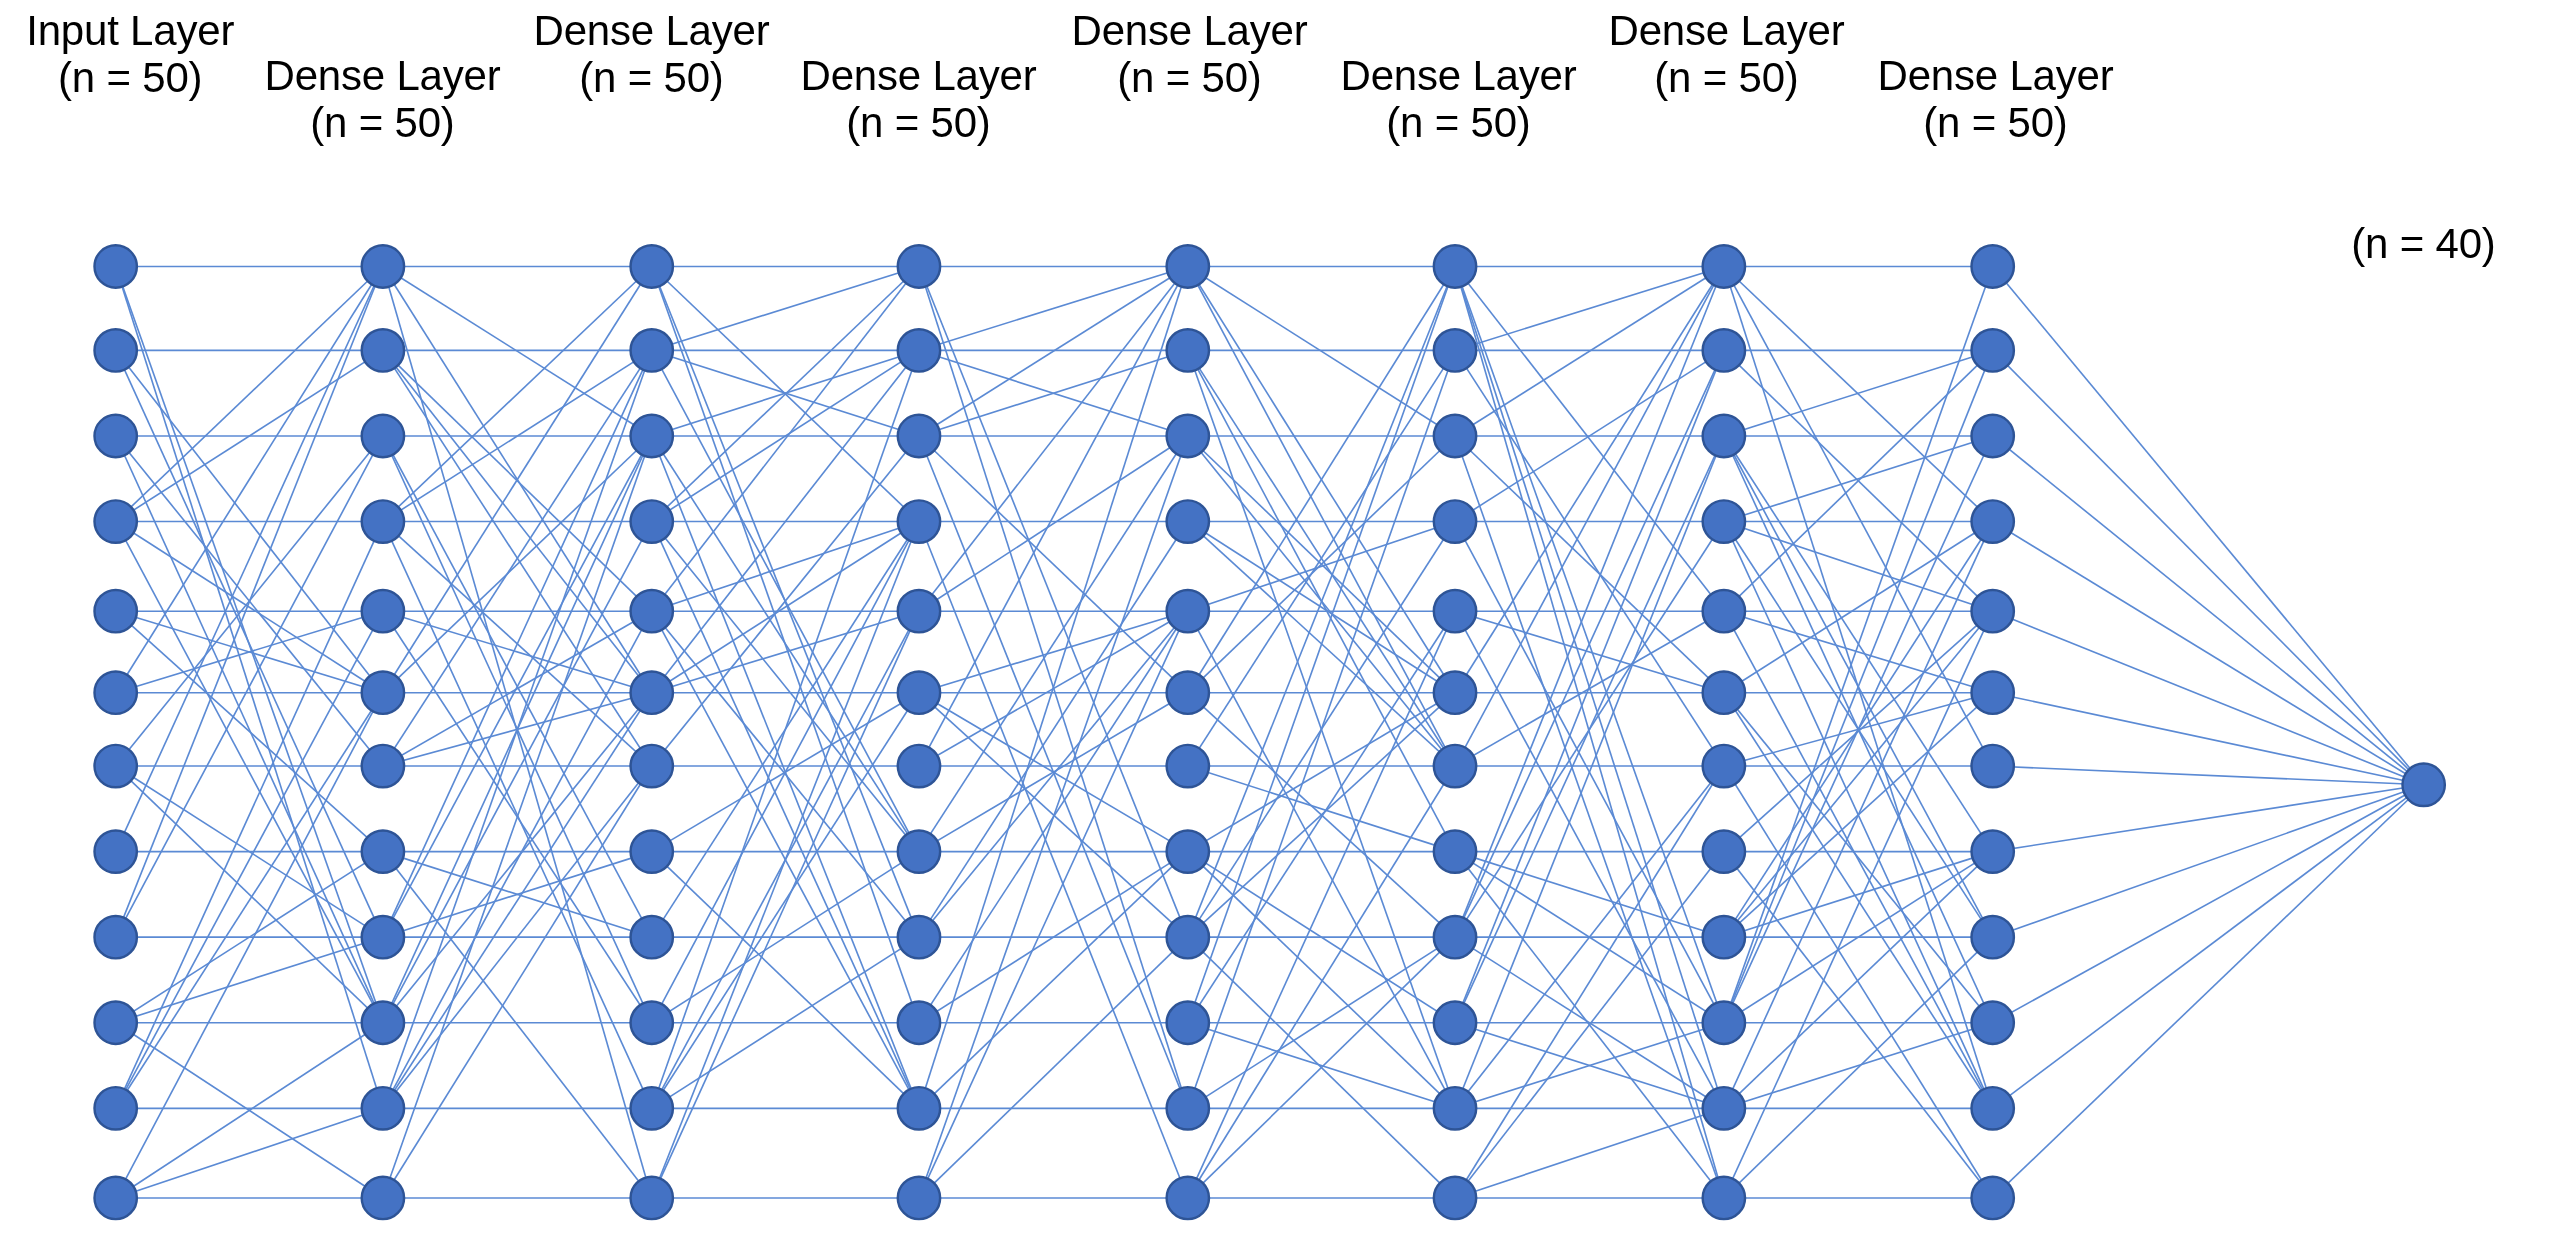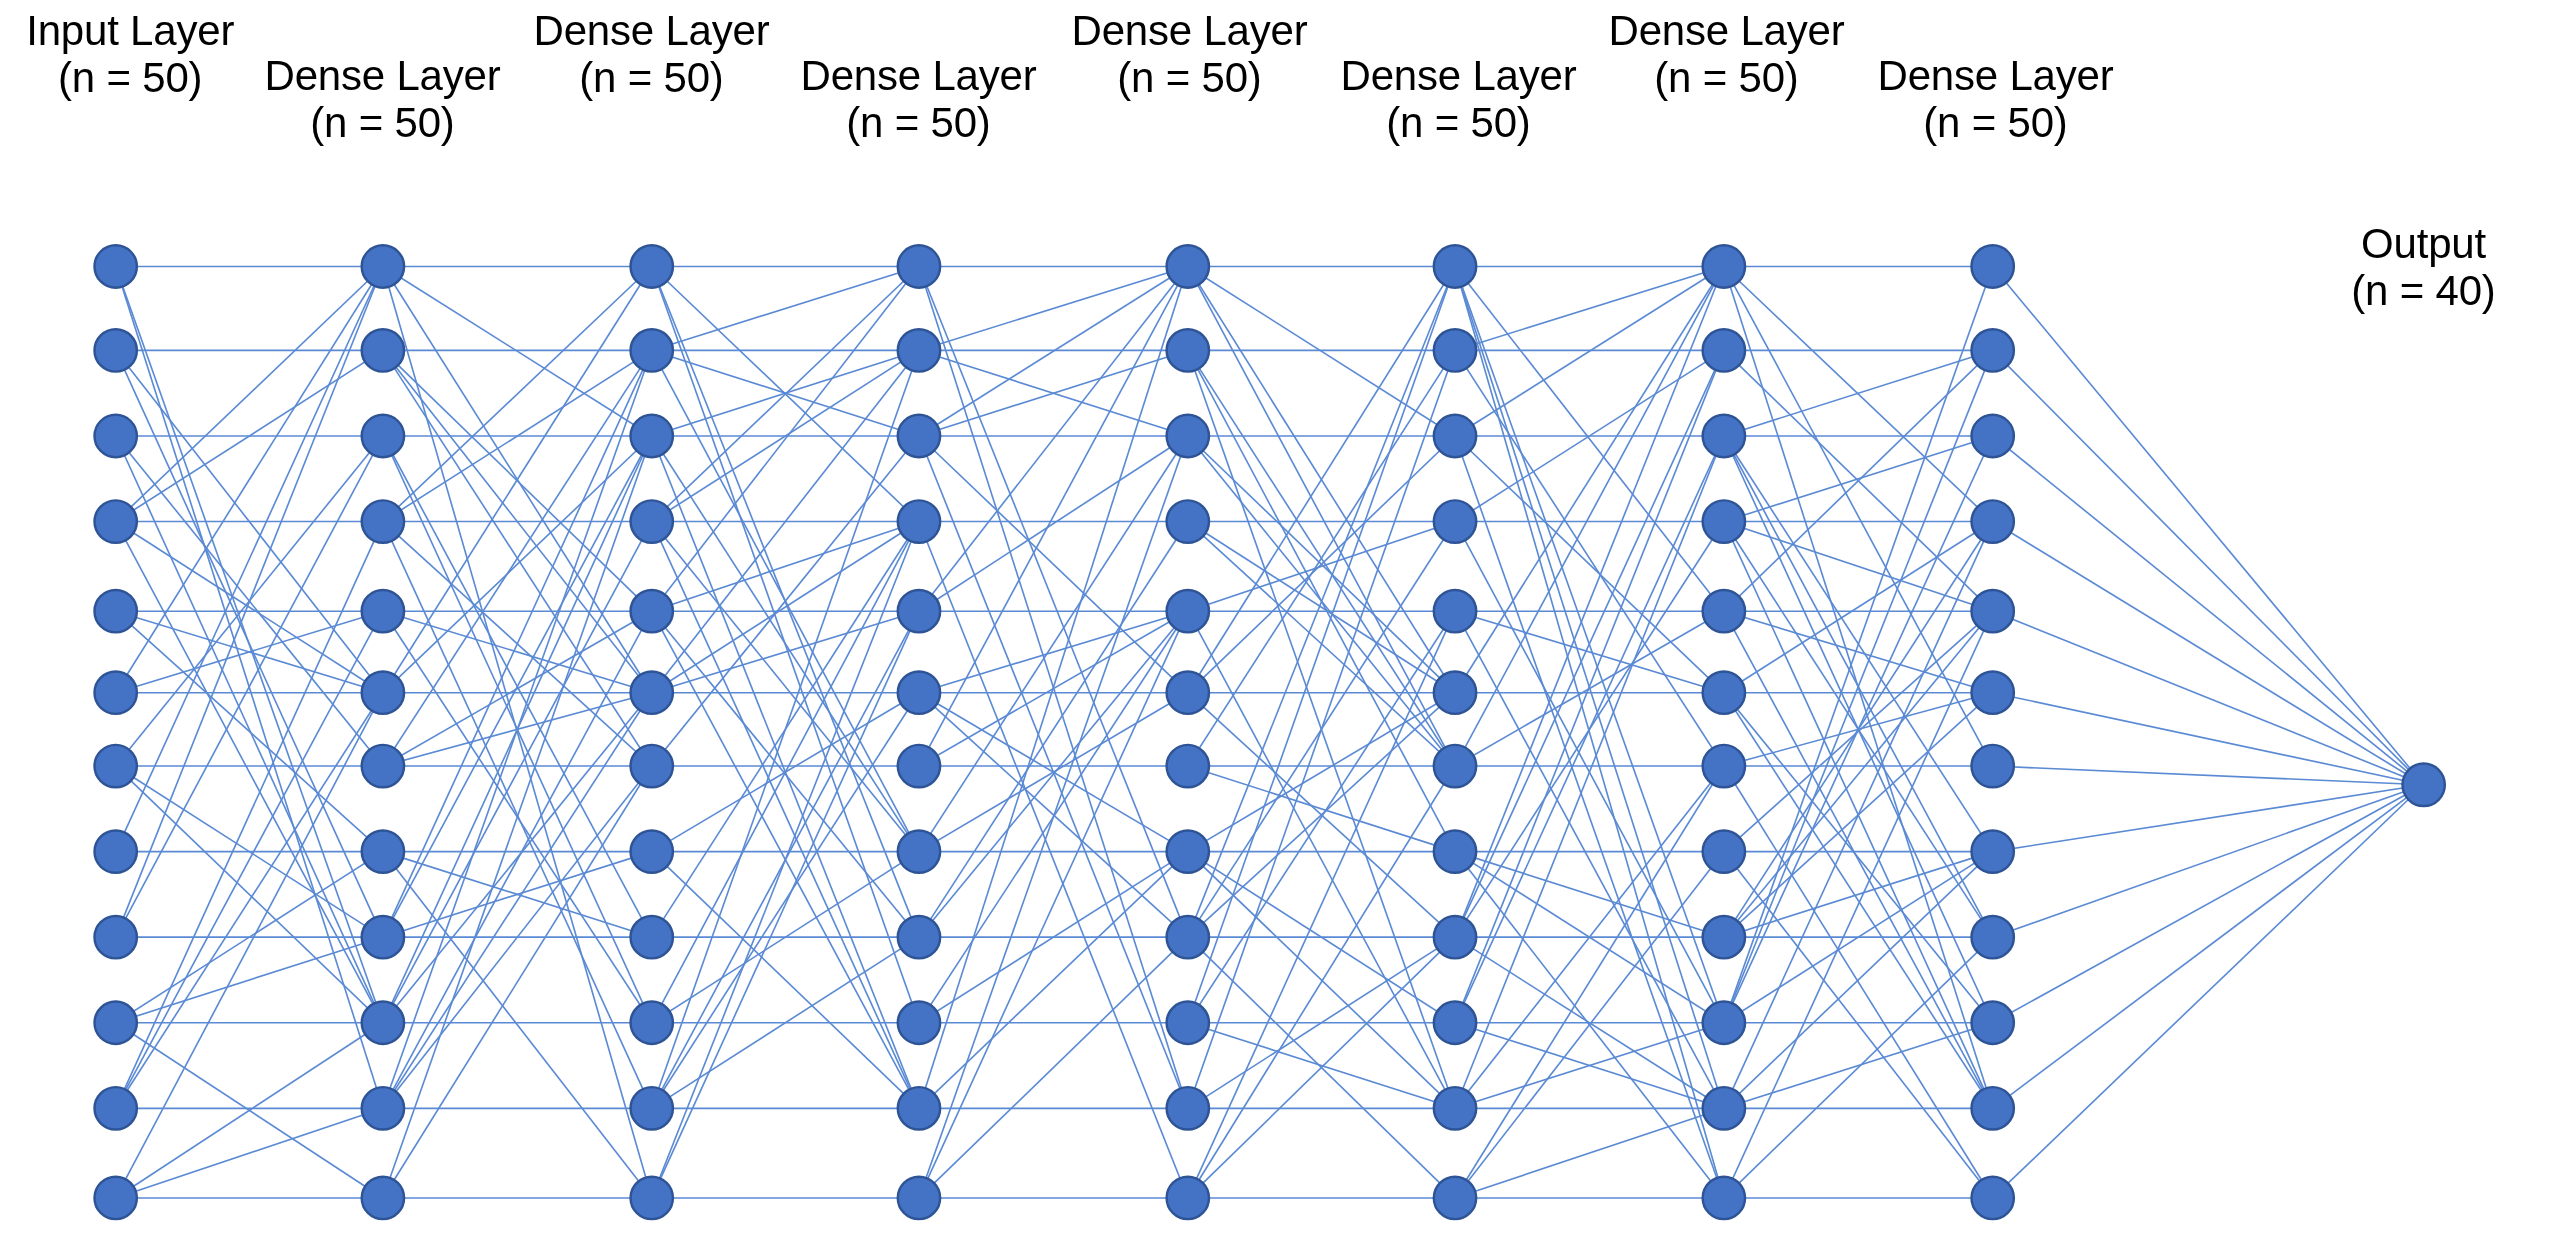--- a/index.html
+++ b/index.html
@@ -494,18 +494,17 @@
       </div>
       <div class="layer-label" style="left: 1580px; top: 6.5px; width: 293px; color: rgb(0, 0, 0);">
         <span class="label-title">Dense Layer</span>
         <span class="label-count">(n = 50)</span>
       </div>
       <div class="layer-label" style="left: 1849px; top: 52px; width: 293px; color: rgb(0, 0, 0);">
         <span class="label-title">Dense Layer</span>
         <span class="label-count">(n = 50)</span>
       </div>
       <div class="layer-label" style="left: 2277px; top: 220px; width: 293px; color: rgb(0, 0, 0);">
-        <span class="label-title">Output</span>
         <span class="label-count">(n = 40)</span>
       </div>
     </div>
 </div>
 
 
 </body></html>

